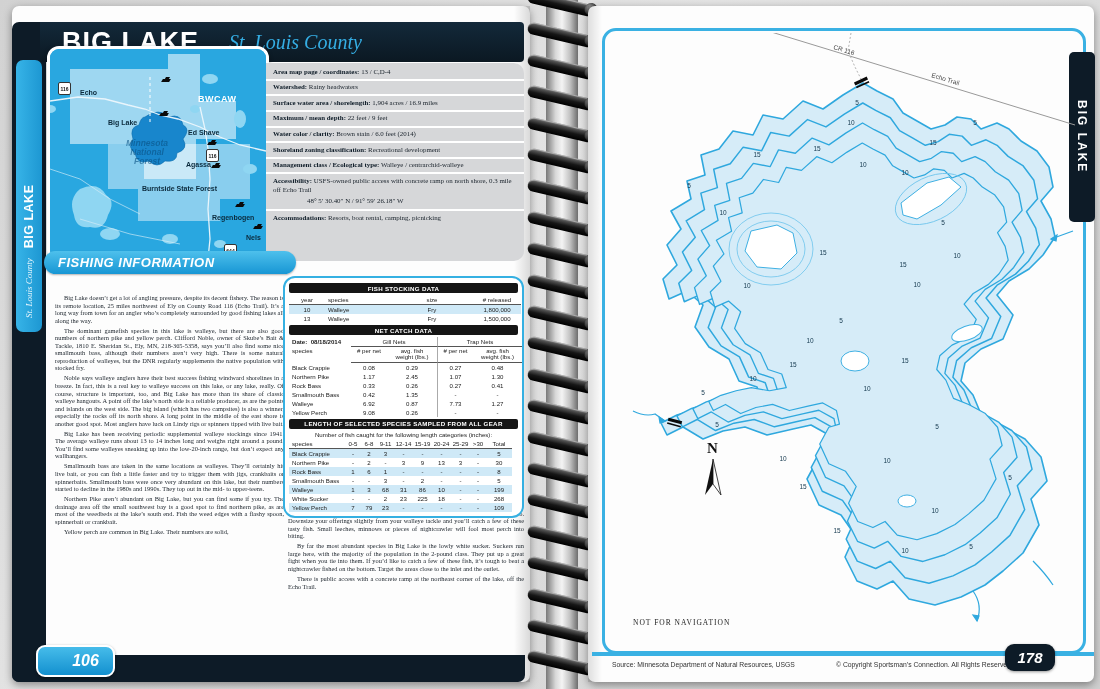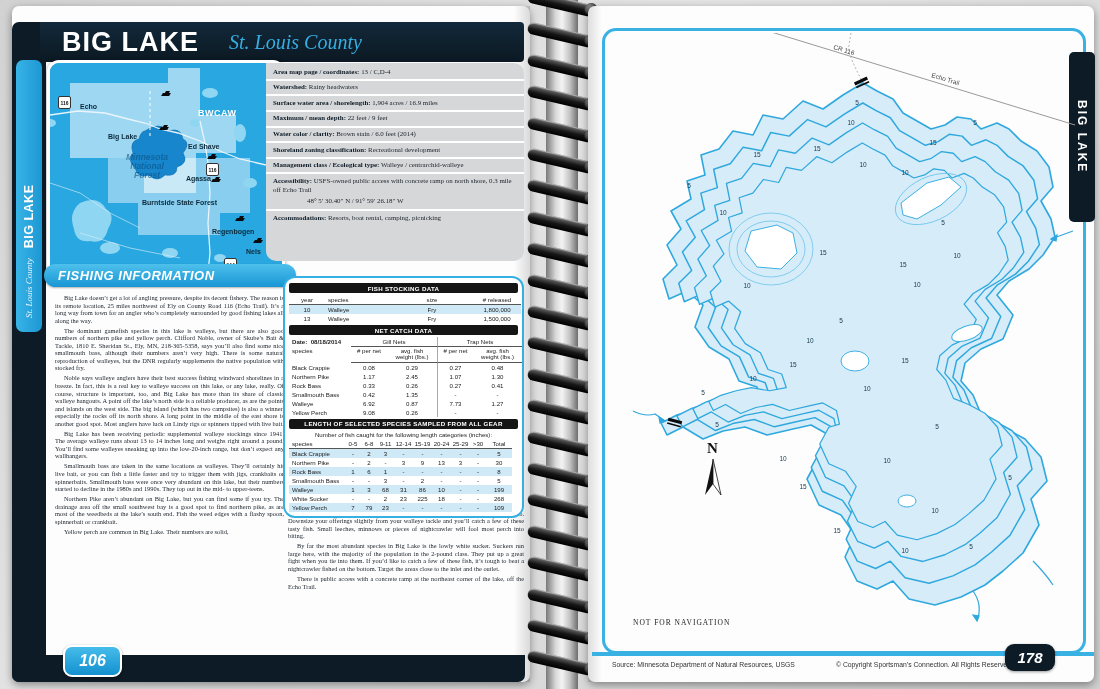--- a/index.html
+++ b/index.html
@@ -23,38 +23,38 @@
   #lp-header{left:40px;top:22px;width:484px;height:40px;background:linear-gradient(180deg,#13293a,#0b1822);border-radius:0 4px 4px 0;display:flex;align-items:center;}
   #lp-title{color:#fff;font-weight:bold;font-size:27px;letter-spacing:1px;margin-left:22px;}
   #lp-subtitle{color:#35aee4;font-style:italic;font-size:20px;margin-left:30px;font-family:"Liberation Serif",serif;}
   #lp-bottom{left:12px;top:655px;width:513px;height:27px;background:#0d1b27;border-radius:0 0 7px 7px;}
   #tab-left{left:16px;top:60px;width:26px;height:272px;background:linear-gradient(90deg,#37b4e8,#1d97d2);border-radius:7px;}
   #tab-left-inner{position:absolute;left:0;top:272px;width:272px;height:26px;transform:rotate(-90deg);transform-origin:left top;display:flex;align-items:center;gap:10px;padding-left:14px;box-sizing:border-box;}
   #tab-left-sub{color:#eaf7fd;font-style:italic;font-size:9px;font-family:"Liberation Serif",serif;}
   #tab-left-title{color:#fff;font-weight:bold;font-size:12.5px;letter-spacing:.5px;}
 
   
-  #inset{left:47px;top:60px;width:216px;height:210px;border-radius:12px;background:#29a7e0;border:3px solid #fff;box-shadow:0 1px 4px rgba(0,0,0,.35);overflow:hidden;padding-left:16px;}
+  #inset{left:47px;top:46px;width:216px;height:210px;border-radius:12px;background:#29a7e0;border:3px solid #fff;box-shadow:0 1px 4px rgba(0,0,0,.35);overflow:hidden;}
   #inset svg{position:absolute;left:0;top:0;}
   .ins-label{position:absolute;font-size:7px;font-weight:bold;color:#0b2a3c;white-space:pre-line;line-height:1.05;}
   .ins-label.white{color:#fff;font-size:9px;letter-spacing:.5px;}
   .ins-label.forest{color:rgba(8,80,130,.6);font-style:italic;font-size:8.5px;text-align:center;}
   .ins-shield{position:absolute;width:11px;height:11px;background:#fff;border:1px solid #333;border-radius:2px;font-size:5px;font-weight:bold;color:#111;display:flex;align-items:center;justify-content:center;}
   .ins-boat{position:absolute;width:8px;height:3px;background:#0a0a0a;transform:skewX(-30deg);}
   .ins-boat::after{content:"";position:absolute;left:2px;top:-2px;width:4px;height:2px;background:#0a0a0a;}
 
   
   #facts{left:266px;top:63px;width:258px;height:194px;background:#d6d7d9;border-radius:0 10px 10px 10px;overflow:hidden;padding:2px 0;}
   .fact-row{border-bottom:2px solid #fff;padding:2.5px 7px;font-family:"Liberation Serif",serif;font-size:6.9px;color:#19222b;line-height:1.25;}
   .fact-row:last-child{border-bottom:none;}
   .fact-label{font-weight:bold;color:#0d1b27;}
   .fact-extra{padding-left:34px;padding-top:3px;padding-bottom:1px;}
 
   
-  #fish-banner{left:44px;top:264px;width:252px;height:23px;border-radius:12px;background:linear-gradient(180deg,#4ec0ec,#1796d4);display:flex;align-items:center;box-shadow:0 1px 2px rgba(0,0,0,.3);}
+  #fish-banner{left:44px;top:251px;width:252px;height:23px;border-radius:12px;background:linear-gradient(180deg,#4ec0ec,#1796d4);display:flex;align-items:center;box-shadow:0 1px 2px rgba(0,0,0,.3);}
   #fish-banner span{color:#fff;font-weight:bold;font-style:italic;font-size:13px;letter-spacing:.5px;margin-left:14px;}
 
   
   .textcol{position:absolute;font-family:"Liberation Serif",serif;font-size:6.4px;line-height:1.18;color:#1c242c;text-align:justify;overflow:hidden;}
   #col1{left:55px;top:294px;width:229px;height:356px;}
   #col2{left:288px;top:487px;width:236px;height:162px;}
   .textcol p{margin:0 0 2.5px 0;text-indent:9px;}
 
   
   #tables{left:283px;top:276px;width:241px;background:#fff;border:2px solid #35b0e2;border-radius:12px;padding:3px 4px 4px 4px;box-sizing:border-box;}
@@ -63,21 +63,21 @@
   .grid .c{padding:1px 1px;text-align:center;}
   .grid .l{text-align:left;padding-left:3px;}
   .grid .hd{border-bottom:1px solid #555;}
   .grid .shade{background:#cfe9f7;}
   .nowrapb{font-weight:bold;}
   .pre{white-space:pre-line;line-height:1.05;}
   .vline{border-left:1px solid #aaa;}
   #len-sub{font-size:6.1px;text-align:center;color:#222;margin:1px 0;}
 
   
-  #badge-106{left:63px;top:645px;width:55px;height:28px;background:linear-gradient(180deg,#46bcea,#1390cf);border:2px solid #fff;border-radius:9px;display:flex;align-items:center;justify-content:center;color:#fff;font-weight:bold;font-style:italic;font-size:16px;box-shadow:0 1px 3px rgba(0,0,0,.4);}
+  #badge-106{left:36px;top:645px;width:55px;height:28px;background:linear-gradient(180deg,#46bcea,#1390cf);border:2px solid #fff;border-radius:9px;display:flex;align-items:center;justify-content:center;color:#fff;font-weight:bold;font-style:italic;font-size:16px;box-shadow:0 1px 3px rgba(0,0,0,.4);padding-left:20px;}
   #badge-107{left:1005px;top:644px;width:50px;height:27px;background:#0d1b27;border-radius:9px;display:flex;align-items:center;justify-content:center;color:#fff;font-weight:bold;font-style:italic;font-size:15px;box-shadow:0 1px 3px rgba(0,0,0,.4);}
 
   
   #rp-border{left:602px;top:28px;width:478px;height:620px;border:3px solid #3ab1e3;border-radius:14px;}
   #tab-right{left:1069px;top:52px;width:26px;height:170px;background:#0d1b27;border-radius:5px;display:flex;align-items:center;justify-content:center;writing-mode:vertical-rl;color:#fff;font-weight:bold;font-size:12px;letter-spacing:2px;}
   #lakemap{left:605px;top:33px;width:470px;height:600px;}
   #rp-footer-line{left:592px;top:652px;width:502px;height:4px;background:#3ab1e3;}
   #rp-source{left:612px;top:661px;font-size:6.8px;color:#333;}
   #rp-copy{left:836px;top:661px;font-size:6.8px;color:#333;}
   .depth{font-size:6.5px;fill:#14384e;font-family:"Liberation Sans",sans-serif;}

